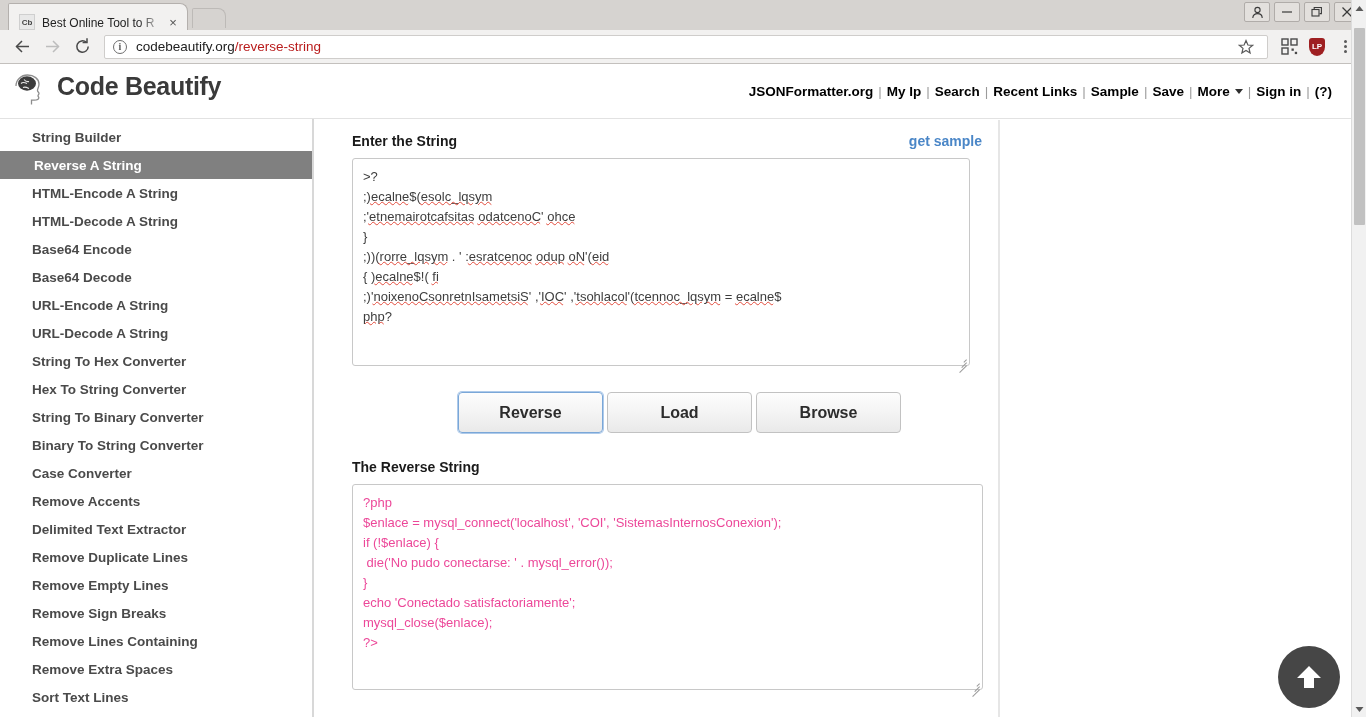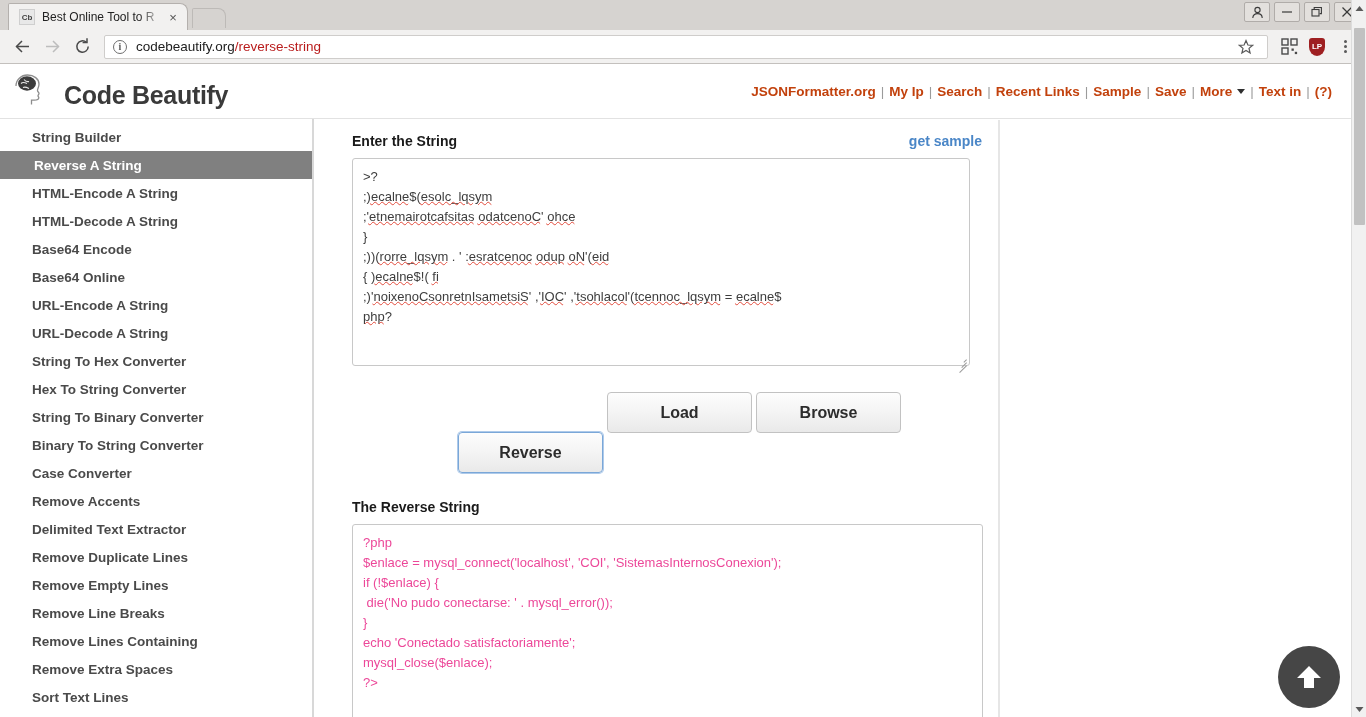--- a/index.html
+++ b/index.html
@@ -13,21 +13,21 @@
   
   #browser-chrome { width: 1366px; background: #d6d3d0; }
 
   .tabstrip {
     height: 30px; position: relative;
     display: flex; align-items: flex-end;
     padding-left: 8px;
   }
   .tab {
     position: relative;
-    display: flex; align-items: center;
+    display: flex; align-items: flex-end;
     height: 27px; width: 180px;
     background: #f2f1f0;
     border: 1px solid #b4b0ad;
     border-bottom: none;
     border-radius: 2px 8px 0 0;
     padding: 0 6px 0 10px;
     transform: skewX(0deg);
     margin-top: 32px;
   }
   .tab-favicon {
@@ -128,31 +128,31 @@
     background: #fff;
     overflow: hidden;
   }
   .site-header {
     height: 55px;
     border-bottom: 1px solid #e2e2e2;
     display: flex; align-items: center;
     padding: 0 20px 0 12px;
     width: 1352px;
   }
-  .brand { display: flex; align-items: flex-end; gap: 16px; }
+  .brand { display: flex; align-items: flex-start; gap: 9px; }
   .brand-name {
     font-size: 25px; font-weight: bold; color: #3a3a3a;
     letter-spacing: -0.3px;
   }
   .topnav {
     margin-left: auto;
     display: flex; align-items: center;
     font-size: 13.5px; font-weight: bold; color: #2f2f2f;
   }
-  .topnav a { color: #c2410c; text-decoration: none; white-space: nowrap; text-align: center; }
+  .topnav a { color: #000000; text-decoration: none; white-space: nowrap; text-align: center; }
   .sep { color: #9b9b9b; margin: 0 5px; font-weight: normal; }
   .caret {
     display: inline-block; width: 0; height: 0;
     border-left: 4px solid transparent;
     border-right: 4px solid transparent;
     border-top: 5px solid #2f2f2f;
     margin-left: 5px; vertical-align: 2px;
   }
 
   #body-area { display: flex; height: 598px; width: 1352px; }
@@ -255,21 +255,20 @@
     border-radius: 4px;
     background: linear-gradient(to bottom, #fdfdfd 0%, #f5f5f5 45%, #e9e9e9 100%);
     font-family: "Liberation Sans", sans-serif;
     font-size: 16px; font-weight: bold;
     color: #2c2c2c;
     cursor: pointer;
   }
   .btn.focused {
     border-color: #7aa7d8;
     box-shadow: 0 0 0 1px #aecaea;
-    margin-top: 40px;
   }
 
   .out-head { margin-top: 26px; margin-bottom: 9px; }
 
   .divider-v {
     position: absolute;
     left: 998px; top: 56px;
     width: 2px; height: 598px;
     background: #e6e6e6;
   }
@@ -419,47 +418,47 @@
       <a href="#">Search</a>
       <span class="sep">|</span>
       <a href="#">Recent Links</a>
       <span class="sep">|</span>
       <a href="#">Sample</a>
       <span class="sep">|</span>
       <a href="#">Save</a>
       <span class="sep">|</span>
       <a href="#"><span>More</span><span class="caret"></span></a>
       <span class="sep">|</span>
-      <a href="#">Text in</a>
+      <a href="#">Sign in</a>
       <span class="sep">|</span>
       <a href="#">(?)</a>
     </nav>
   </div>
 
   <div id="body-area">
 
     <aside class="sidebar">
       <div class="side-item">String Builder</div>
       <div class="side-item active">Reverse A String</div>
       <div class="side-item">HTML-Encode A String</div>
       <div class="side-item">HTML-Decode A String</div>
       <div class="side-item">Base64 Encode</div>
-      <div class="side-item">Base64 Online</div>
+      <div class="side-item">Base64 Decode</div>
       <div class="side-item">URL-Encode A String</div>
       <div class="side-item">URL-Decode A String</div>
       <div class="side-item">String To Hex Converter</div>
       <div class="side-item">Hex To String Converter</div>
       <div class="side-item">String To Binary Converter</div>
       <div class="side-item">Binary To String Converter</div>
       <div class="side-item">Case Converter</div>
       <div class="side-item">Remove Accents</div>
       <div class="side-item">Delimited Text Extractor</div>
       <div class="side-item">Remove Duplicate Lines</div>
       <div class="side-item">Remove Empty Lines</div>
-      <div class="side-item">Remove Line Breaks</div>
+      <div class="side-item">Remove Sign Breaks</div>
       <div class="side-item">Remove Lines Containing</div>
       <div class="side-item">Remove Extra Spaces</div>
       <div class="side-item">Sort Text Lines</div>
     </aside>
 
     <main class="main">
 
       <div class="field-head">
         <span class="field-label">Enter the String</span>
         <a href="#" class="get-sample">get sample</a>

